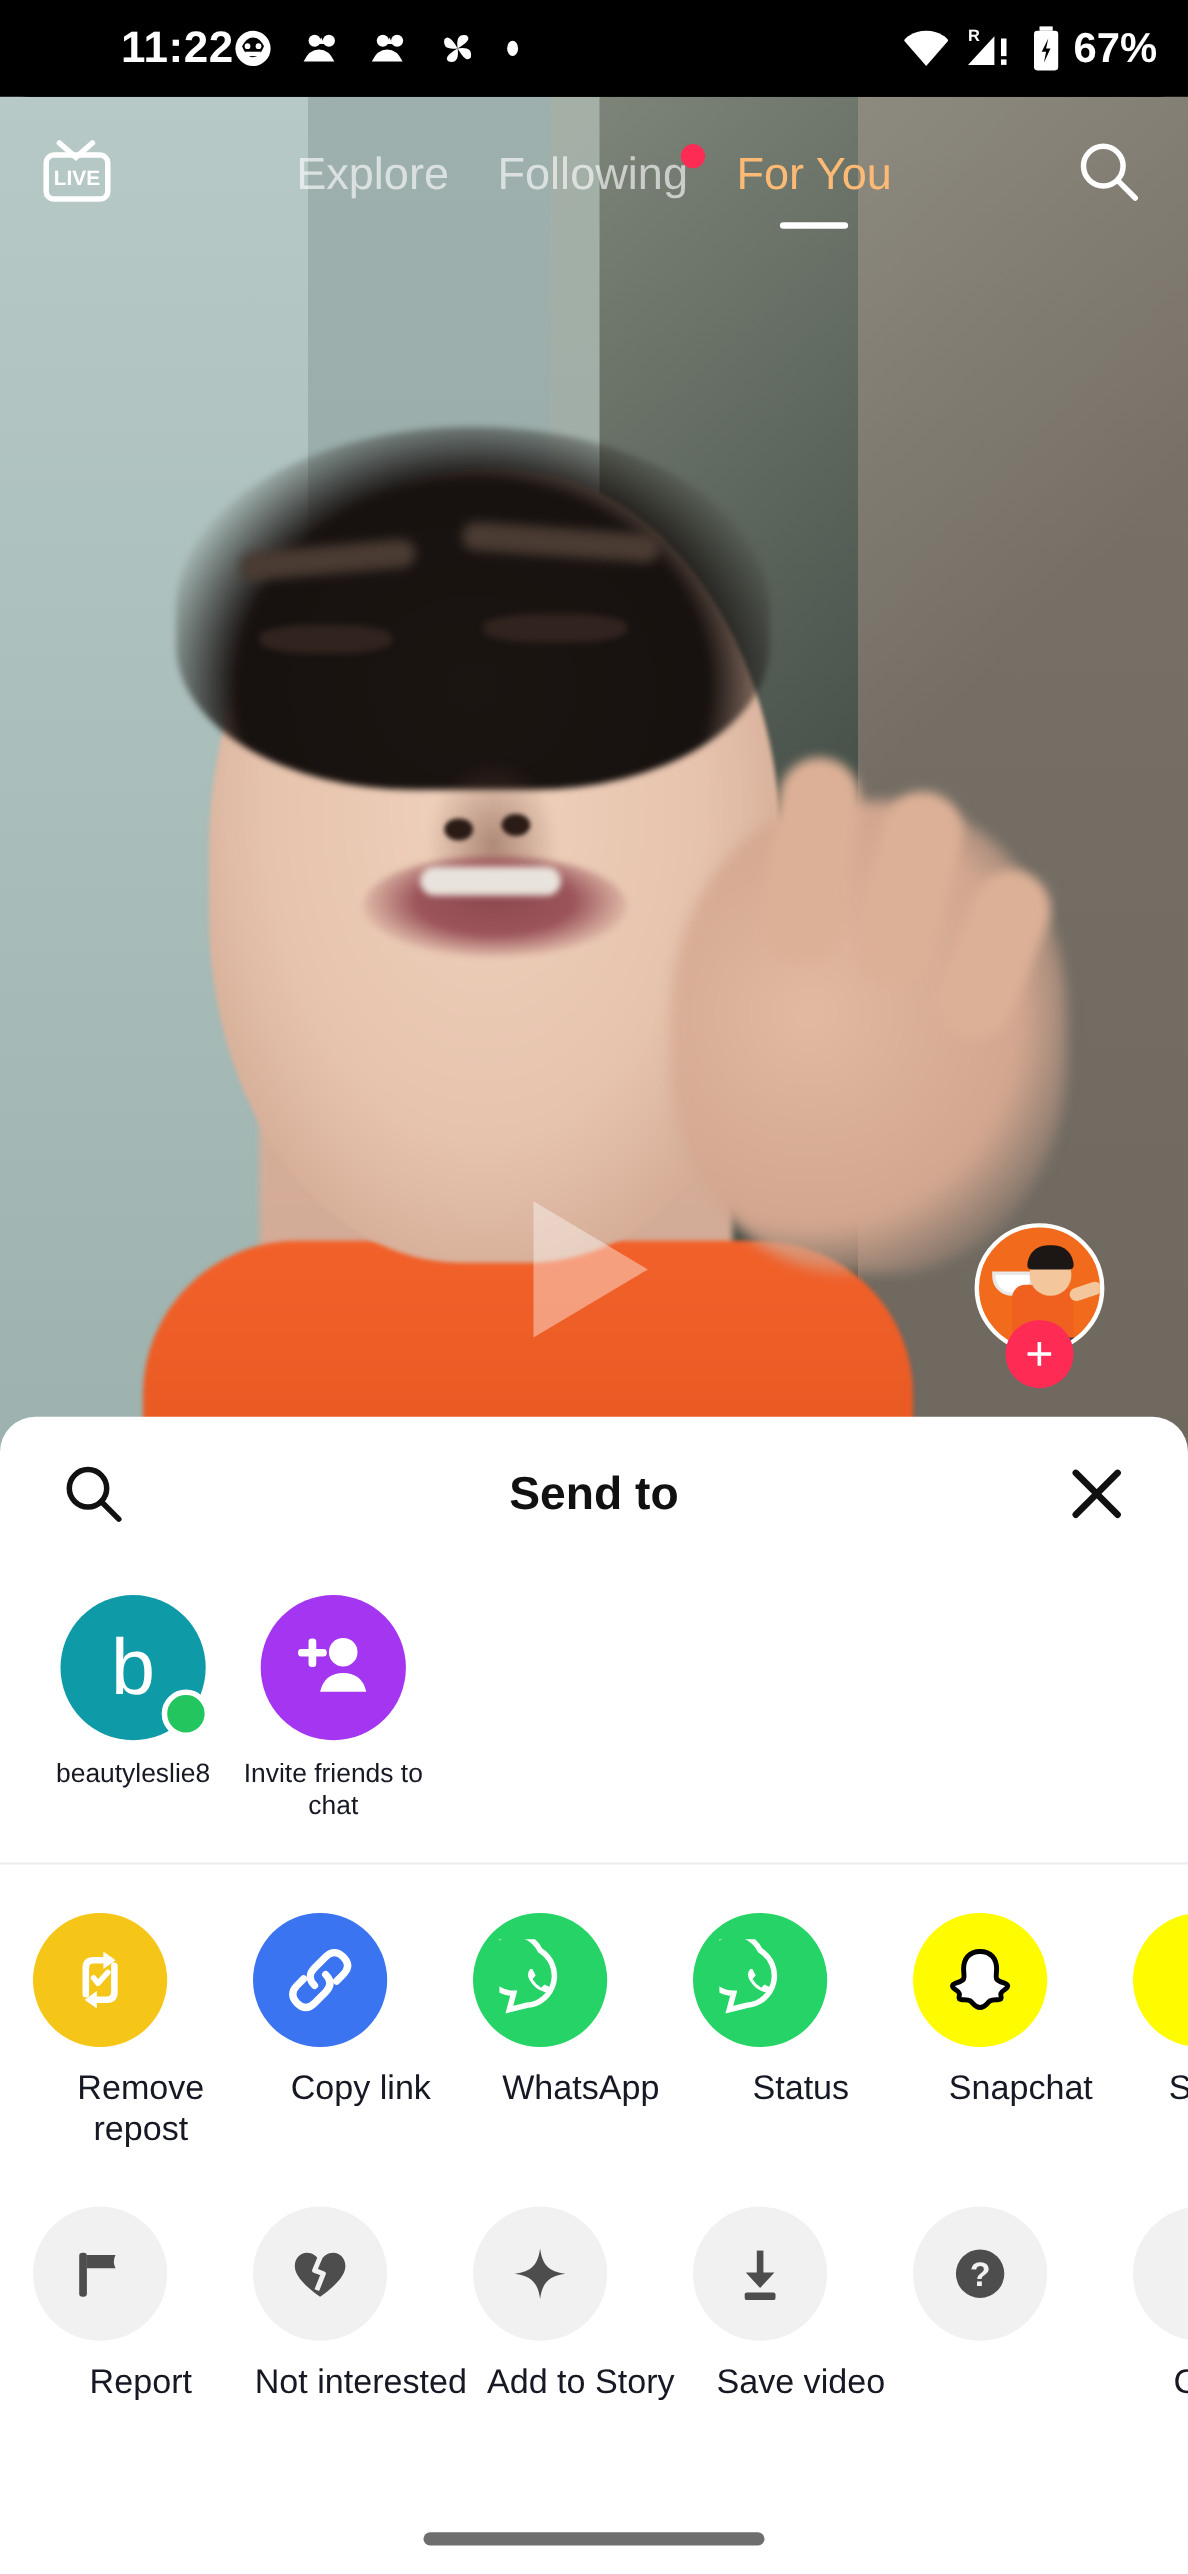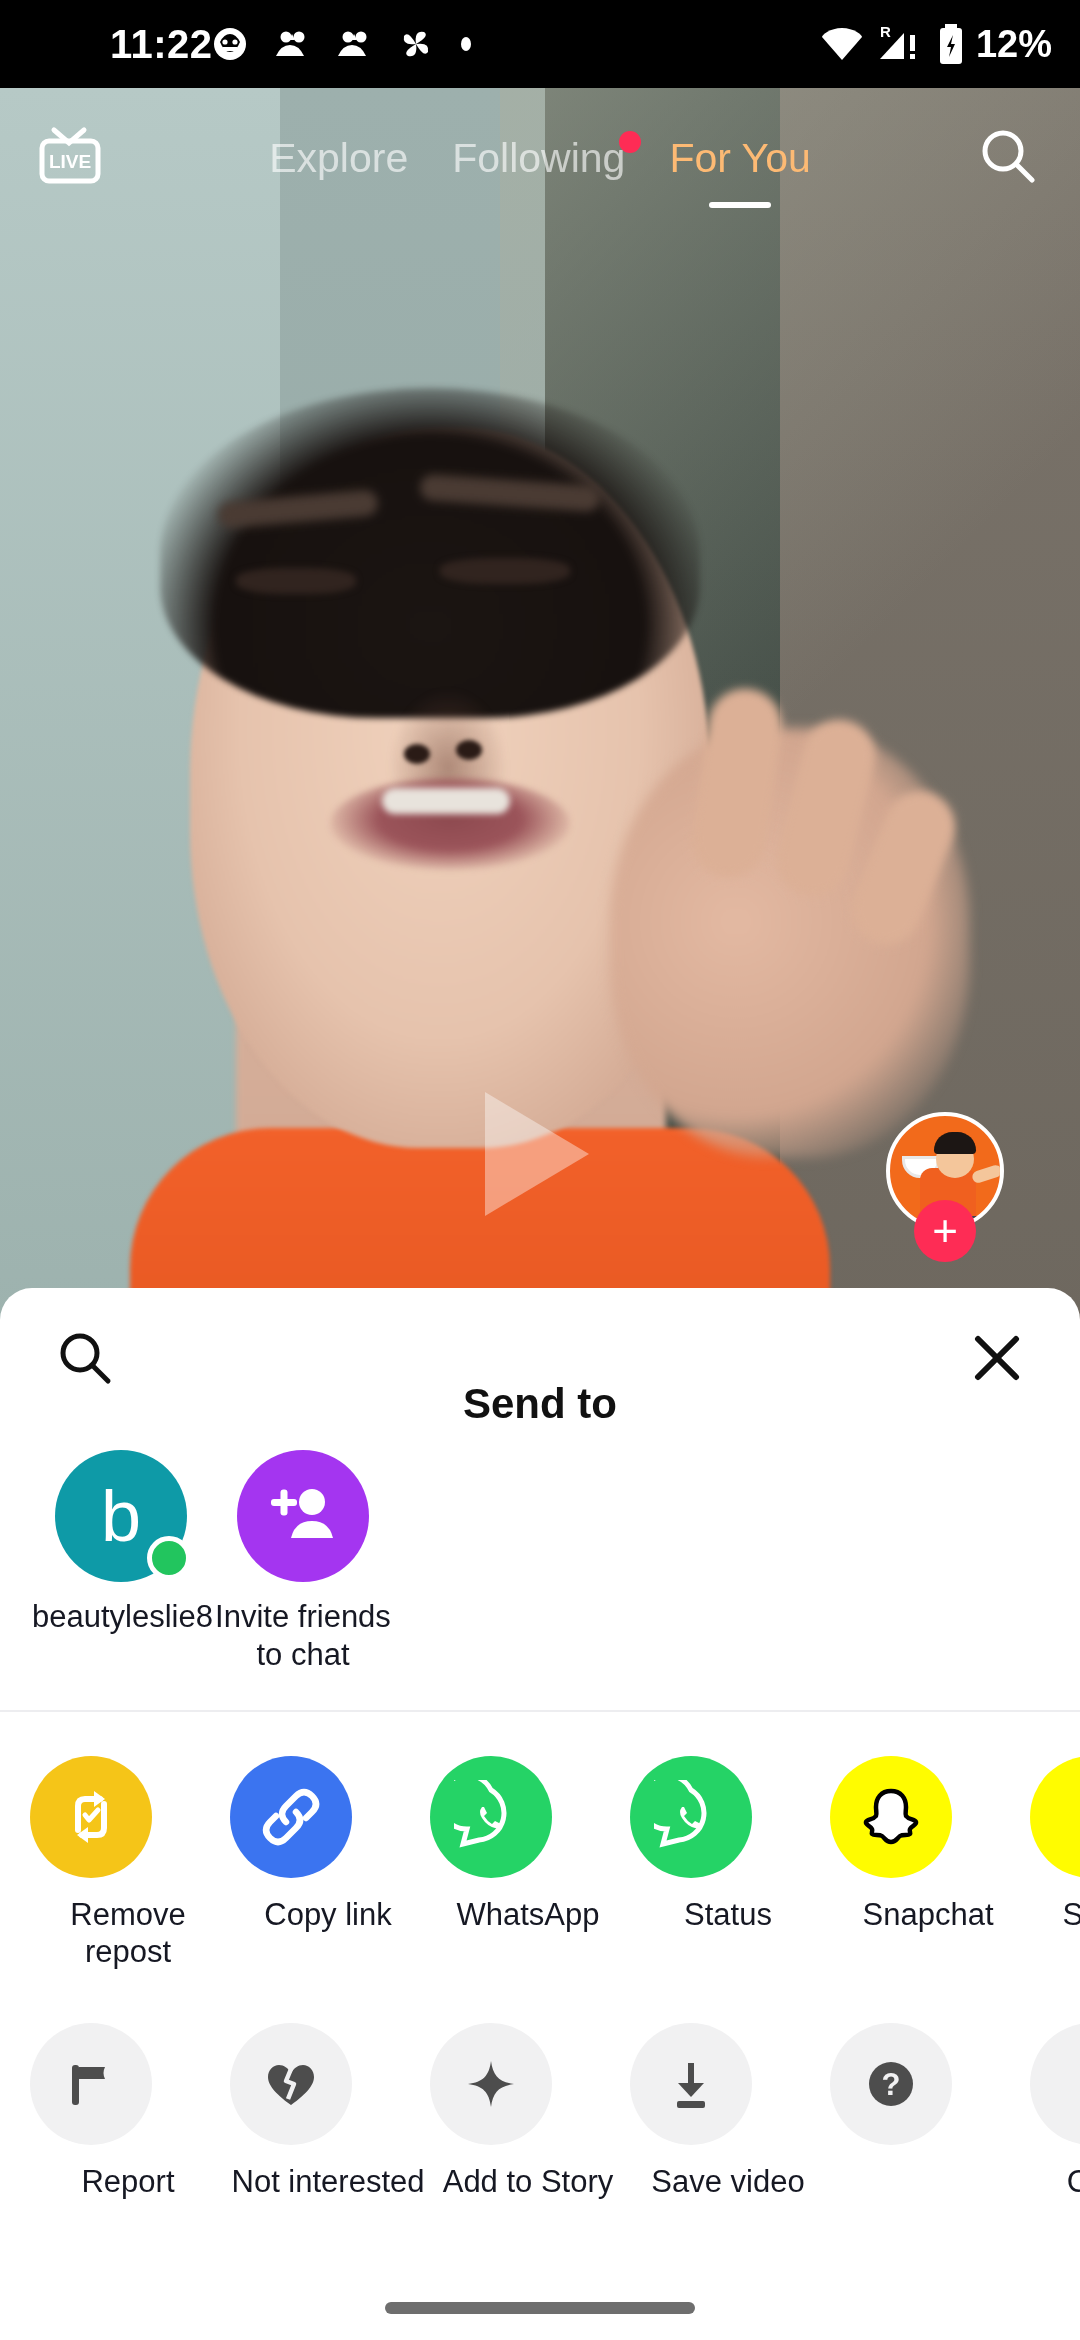--- a/index.html
+++ b/index.html
@@ -158,21 +158,21 @@
     color:#fff; font-size:44px; font-weight:400; line-height:1;
   }
 
   
   .sheet{
     position:absolute; left:0; bottom:0; width:1080px; height:1052px;
     background:#fff; border-radius:32px 32px 0 0; overflow:hidden;
   }
   .sheet-head{
     position:relative; height:140px;
-    display:flex; align-items:flex-end;
+    display:flex; align-items:center;
   }
   .sheet-search{
     position:absolute; left:48px; top:50%; transform:translateY(-50%);
     width:74px; height:74px; display:flex; align-items:center; justify-content:center;
   }
   .sheet-title{
     width:100%; text-align:center; font-size:42px; font-weight:700; color:#111;
   }
   .sheet-close{
     position:absolute; right:48px; top:50%; transform:translateY(-50%);
@@ -189,21 +189,21 @@
   .c-av{
     width:132px; height:132px; border-radius:50%;
     display:flex; align-items:center; justify-content:center;
     color:#fff; font-size:72px; font-weight:400;
   }
   .c-online{
     position:absolute; right:-4px; bottom:2px; width:44px; height:44px;
     border-radius:50%; background:#22c55e; border:5px solid #fff;
   }
   .c-label{
-    margin-top:16px; font-size:31px; line-height:1.22; color:#161823;
+    margin-top:16px; font-size:24px; line-height:1.22; color:#161823;
     text-align:center; width:178px;
   }
 
   .divider{
     margin:36px 0 0 0; height:2px; background:#ededf0; width:100%;
   }
 
   .rows{ padding-top:16px; }
   .arow{
     display:flex; padding:28px 30px 0 30px; gap:0;
@@ -368,21 +368,21 @@
           <rect x="36" y="31" width="5" height="5" fill="#fff"></rect>
         </svg>
       </span>
       <span class="ic">
         <svg width="30" height="44" viewBox="0 0 30 44" aria-hidden="true">
           <rect x="9" y="2" width="12" height="4" fill="#fff"></rect>
           <rect x="4" y="6" width="22" height="36" rx="3" fill="#fff"></rect>
           <path d="M17 13 L11 25 L15 25 L13 35 L19 22 L15 22 z" fill="#000"></path>
         </svg>
       </span>
-      <span class="sb-batt-text">12%</span>
+      <span class="sb-batt-text">67%</span>
     </div>
   </div>
 
   <div class="sheet">
 
     <div class="sheet-head">
       <div class="sheet-search">
         <svg width="58" height="58" viewBox="0 0 58 58" aria-hidden="true">
           <circle cx="24" cy="24" r="17" stroke="#111" stroke-width="5" fill="none"></circle>
           <line x1="36" y1="36" x2="52" y2="52" stroke="#111" stroke-width="5" stroke-linecap="round"></line>

